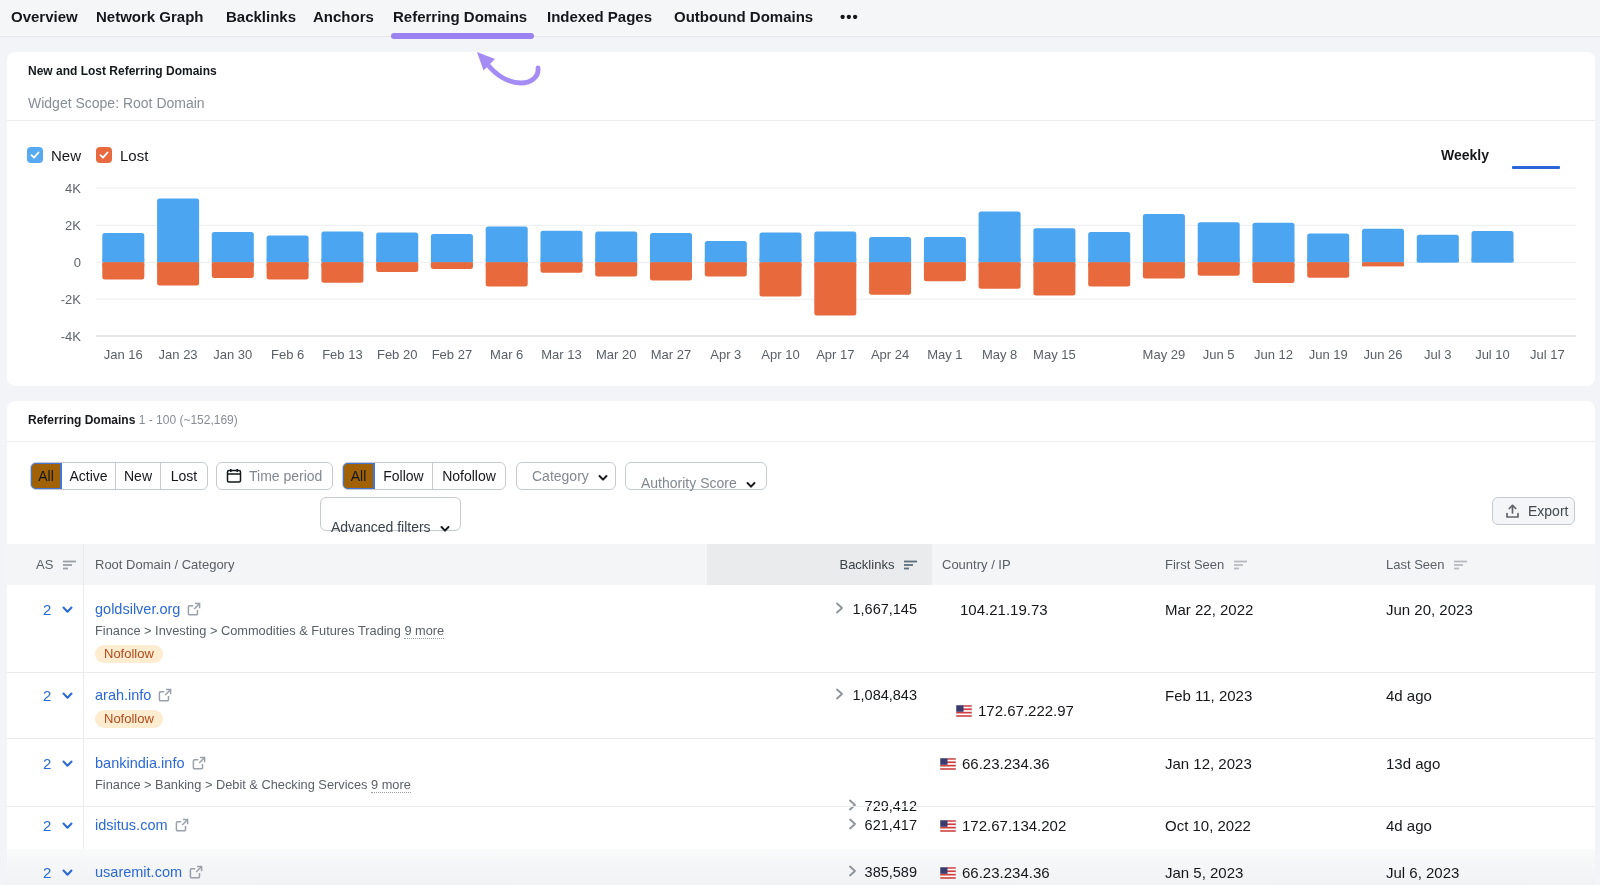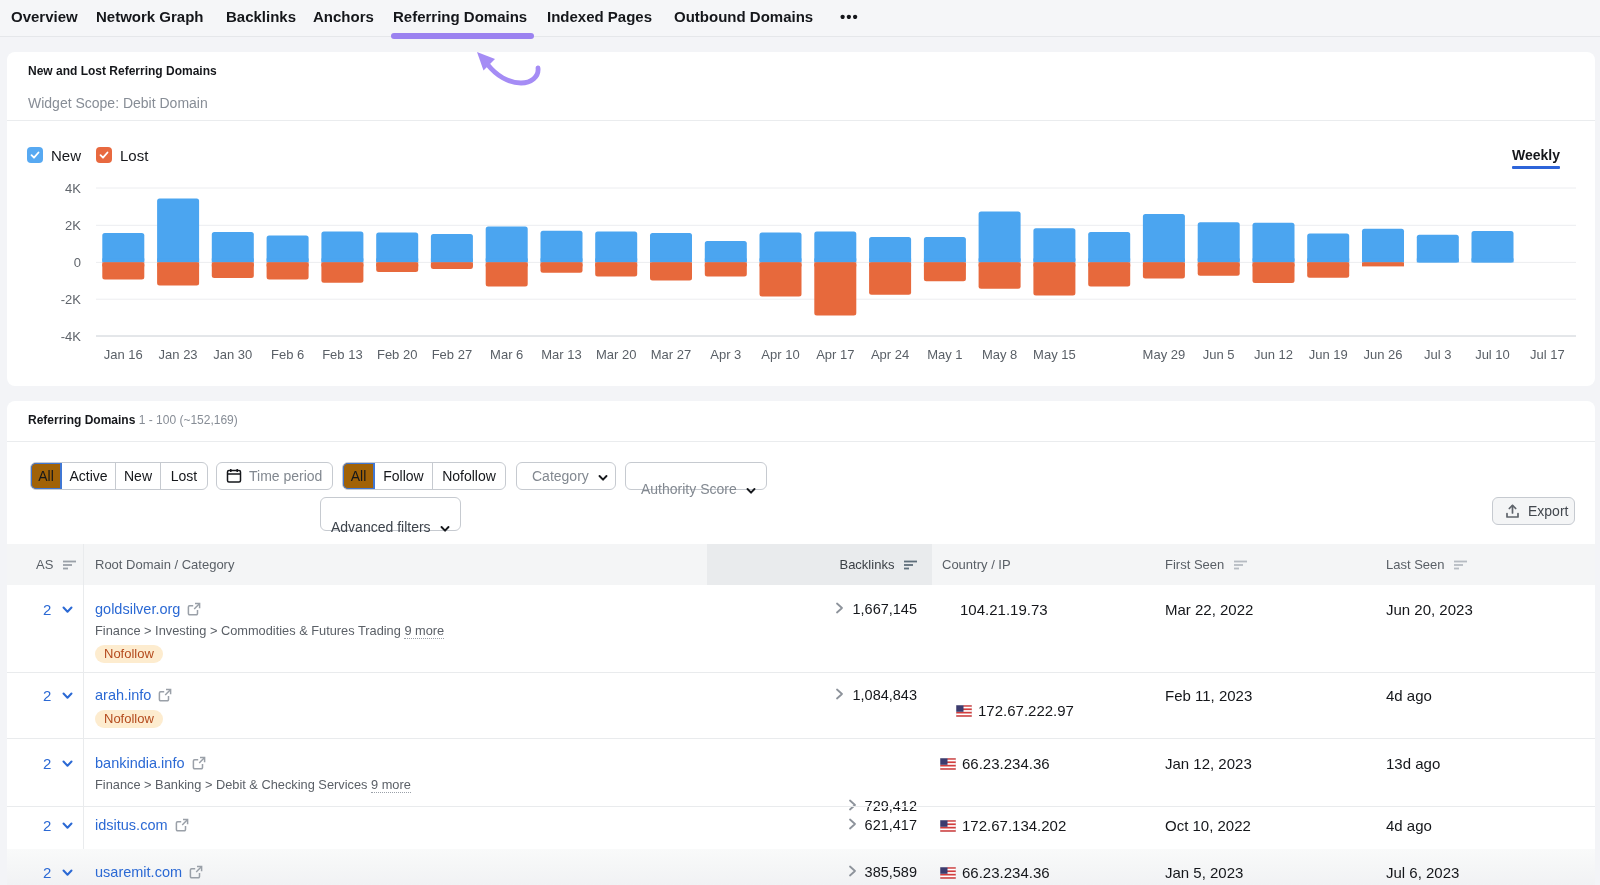--- a/index.html
+++ b/index.html
@@ -48,35 +48,35 @@
     <span style="left:674px">Outbound Domains</span>
     <span style="left:840px;letter-spacing:1px;">•••</span>
   </div>
 <div class="underline"></div>
 <svg style="position:absolute;left:455px;top:40px;z-index:4" width="100" height="55" viewBox="0 0 100 55">
 <path d="M 83 28 C 84 37, 76 43, 66 43 C 53 43, 41 35, 33 25" fill="none" stroke="#a58cf5" stroke-width="4.8" stroke-linecap="round"></path>
 <path d="M 22 12 L 40 19 L 28.5 30.5 Z" fill="#a58cf5"></path>
 </svg>
 <div id="card1" class="card">
 <div class="h1" style="left:21px;top:12px;">New and Lost Referring Domains</div>
-<div class="sub" style="left:21px;top:43px;">Widget Scope: Debit Domain</div>
+<div class="sub" style="left:21px;top:43px;">Widget Scope: Root Domain</div>
 <div class="divider" style="top:68px;"></div>
 <div class="cb" style="left:20px;top:95px;background:#57a9f2;">
       <svg width="12" height="12" viewBox="0 0 12 12">
         <path d="M2.5 6.2 L5 8.7 L9.5 3.5" stroke="#fff" stroke-width="1.8" fill="none" stroke-linecap="round" stroke-linejoin="round"></path>
       </svg>
     </div>
 <div class="cblabel" style="left:44px;top:95px;">New</div>
 <div class="cb" style="left:89px;top:95px;background:#e8693f;">
       <svg width="12" height="12" viewBox="0 0 12 12">
         <path d="M2.5 6.2 L5 8.7 L9.5 3.5" stroke="#fff" stroke-width="1.8" fill="none" stroke-linecap="round" stroke-linejoin="round"></path>
       </svg>
     </div>
 <div class="cblabel" style="left:113px;top:95px;">Lost</div>
-<div class="weekly" style="left:1505px;top:95px;">Weekly</div>
+<div class="weekly" style="left:1434px;top:95px;">Weekly</div>
 <div class="wline" style="left:1505px;top:114px;width:48px;"></div>
 <svg style="position:absolute;left:0;top:0;" width="1588" height="334" viewBox="0 0 1588 334">
 <line x1="89" y1="136.0" x2="1569" y2="136.0" stroke="#ecedf0" stroke-width="1"></line>
 <text x="74" y="140.5" text-anchor="end" font-size="13" fill="#60656c">4K</text>
 <line x1="89" y1="173.3" x2="1569" y2="173.3" stroke="#ecedf0" stroke-width="1"></line>
 <text x="74" y="177.8" text-anchor="end" font-size="13" fill="#60656c">2K</text>
 <line x1="89" y1="210.4" x2="1569" y2="210.4" stroke="#ecedf0" stroke-width="1"></line>
 <text x="74" y="214.9" text-anchor="end" font-size="13" fill="#60656c">0</text>
 <line x1="89" y1="247.2" x2="1569" y2="247.2" stroke="#ecedf0" stroke-width="1"></line>
 <text x="74" y="251.7" text-anchor="end" font-size="13" fill="#60656c">-2K</text>
@@ -227,21 +227,21 @@
         <line x1="11.2" y1="1" x2="11.2" y2="4" stroke="#15171b" stroke-width="1.5"></line>
       </svg><span class="gray">Time period</span></div>
 <div class="seg" style="left:335px;top:61px;width:164px;">
       <div class="on" style="width:32px;">All</div>
       <div style="width:58px;">Follow</div>
       <div style="width:72px;border-right:none;">Nofollow</div>
     </div>
 <div class="pill" style="left:509px;top:61px;width:100px;padding:0 15px;"><span class="gray">Category</span><svg style="vertical-align:-2px;margin-left:9px" width="10" height="10" viewBox="0 0 10 10">
         <path d="M1.5 3 L5 6.7 L8.5 3" fill="none" stroke="#16181c" stroke-width="1.9" stroke-linecap="round" stroke-linejoin="round"></path>
       </svg></div>
-<div class="pill" style="left:618px;top:61px;width:142px;padding:13px 15px;"><span class="gray">Authority Score</span><svg style="vertical-align:-2px;margin-left:9px" width="10" height="10" viewBox="0 0 10 10">
+<div class="pill" style="left:618px;top:61px;width:142px;padding:7px 15px;"><span class="gray">Authority Score</span><svg style="vertical-align:-2px;margin-left:9px" width="10" height="10" viewBox="0 0 10 10">
         <path d="M1.5 3 L5 6.7 L8.5 3" fill="none" stroke="#16181c" stroke-width="1.9" stroke-linecap="round" stroke-linejoin="round"></path>
       </svg></div>
 <div class="pill" style="left:313px;top:96px;width:141px;padding:16px 10px;color:#3d434b;">Advanced filters<svg style="vertical-align:-2px;margin-left:9px" width="10" height="10" viewBox="0 0 10 10">
         <path d="M1.5 3 L5 6.7 L8.5 3" fill="none" stroke="#16181c" stroke-width="1.9" stroke-linecap="round" stroke-linejoin="round"></path>
       </svg></div>
 <div class="pill" style="left:1485px;top:96px;width:83px;padding:0 12px;background:#f4f5f6;color:#42474e;"><svg style="vertical-align:-3px;margin-right:8px" width="15" height="15" viewBox="0 0 15 15">
         <path d="M7.5 1.5 L7.5 9" stroke="#5f646b" stroke-width="1.7" stroke-linecap="round"></path>
         <path d="M4.3 4.5 L7.5 1.3 L10.7 4.5" fill="none" stroke="#5f646b" stroke-width="1.7" stroke-linecap="round" stroke-linejoin="round"></path>
         <path d="M2 9.5 L2 13 L13 13 L13 9.5" fill="none" stroke="#5f646b" stroke-width="1.7" stroke-linecap="round" stroke-linejoin="round"></path>
       </svg>Export</div>

